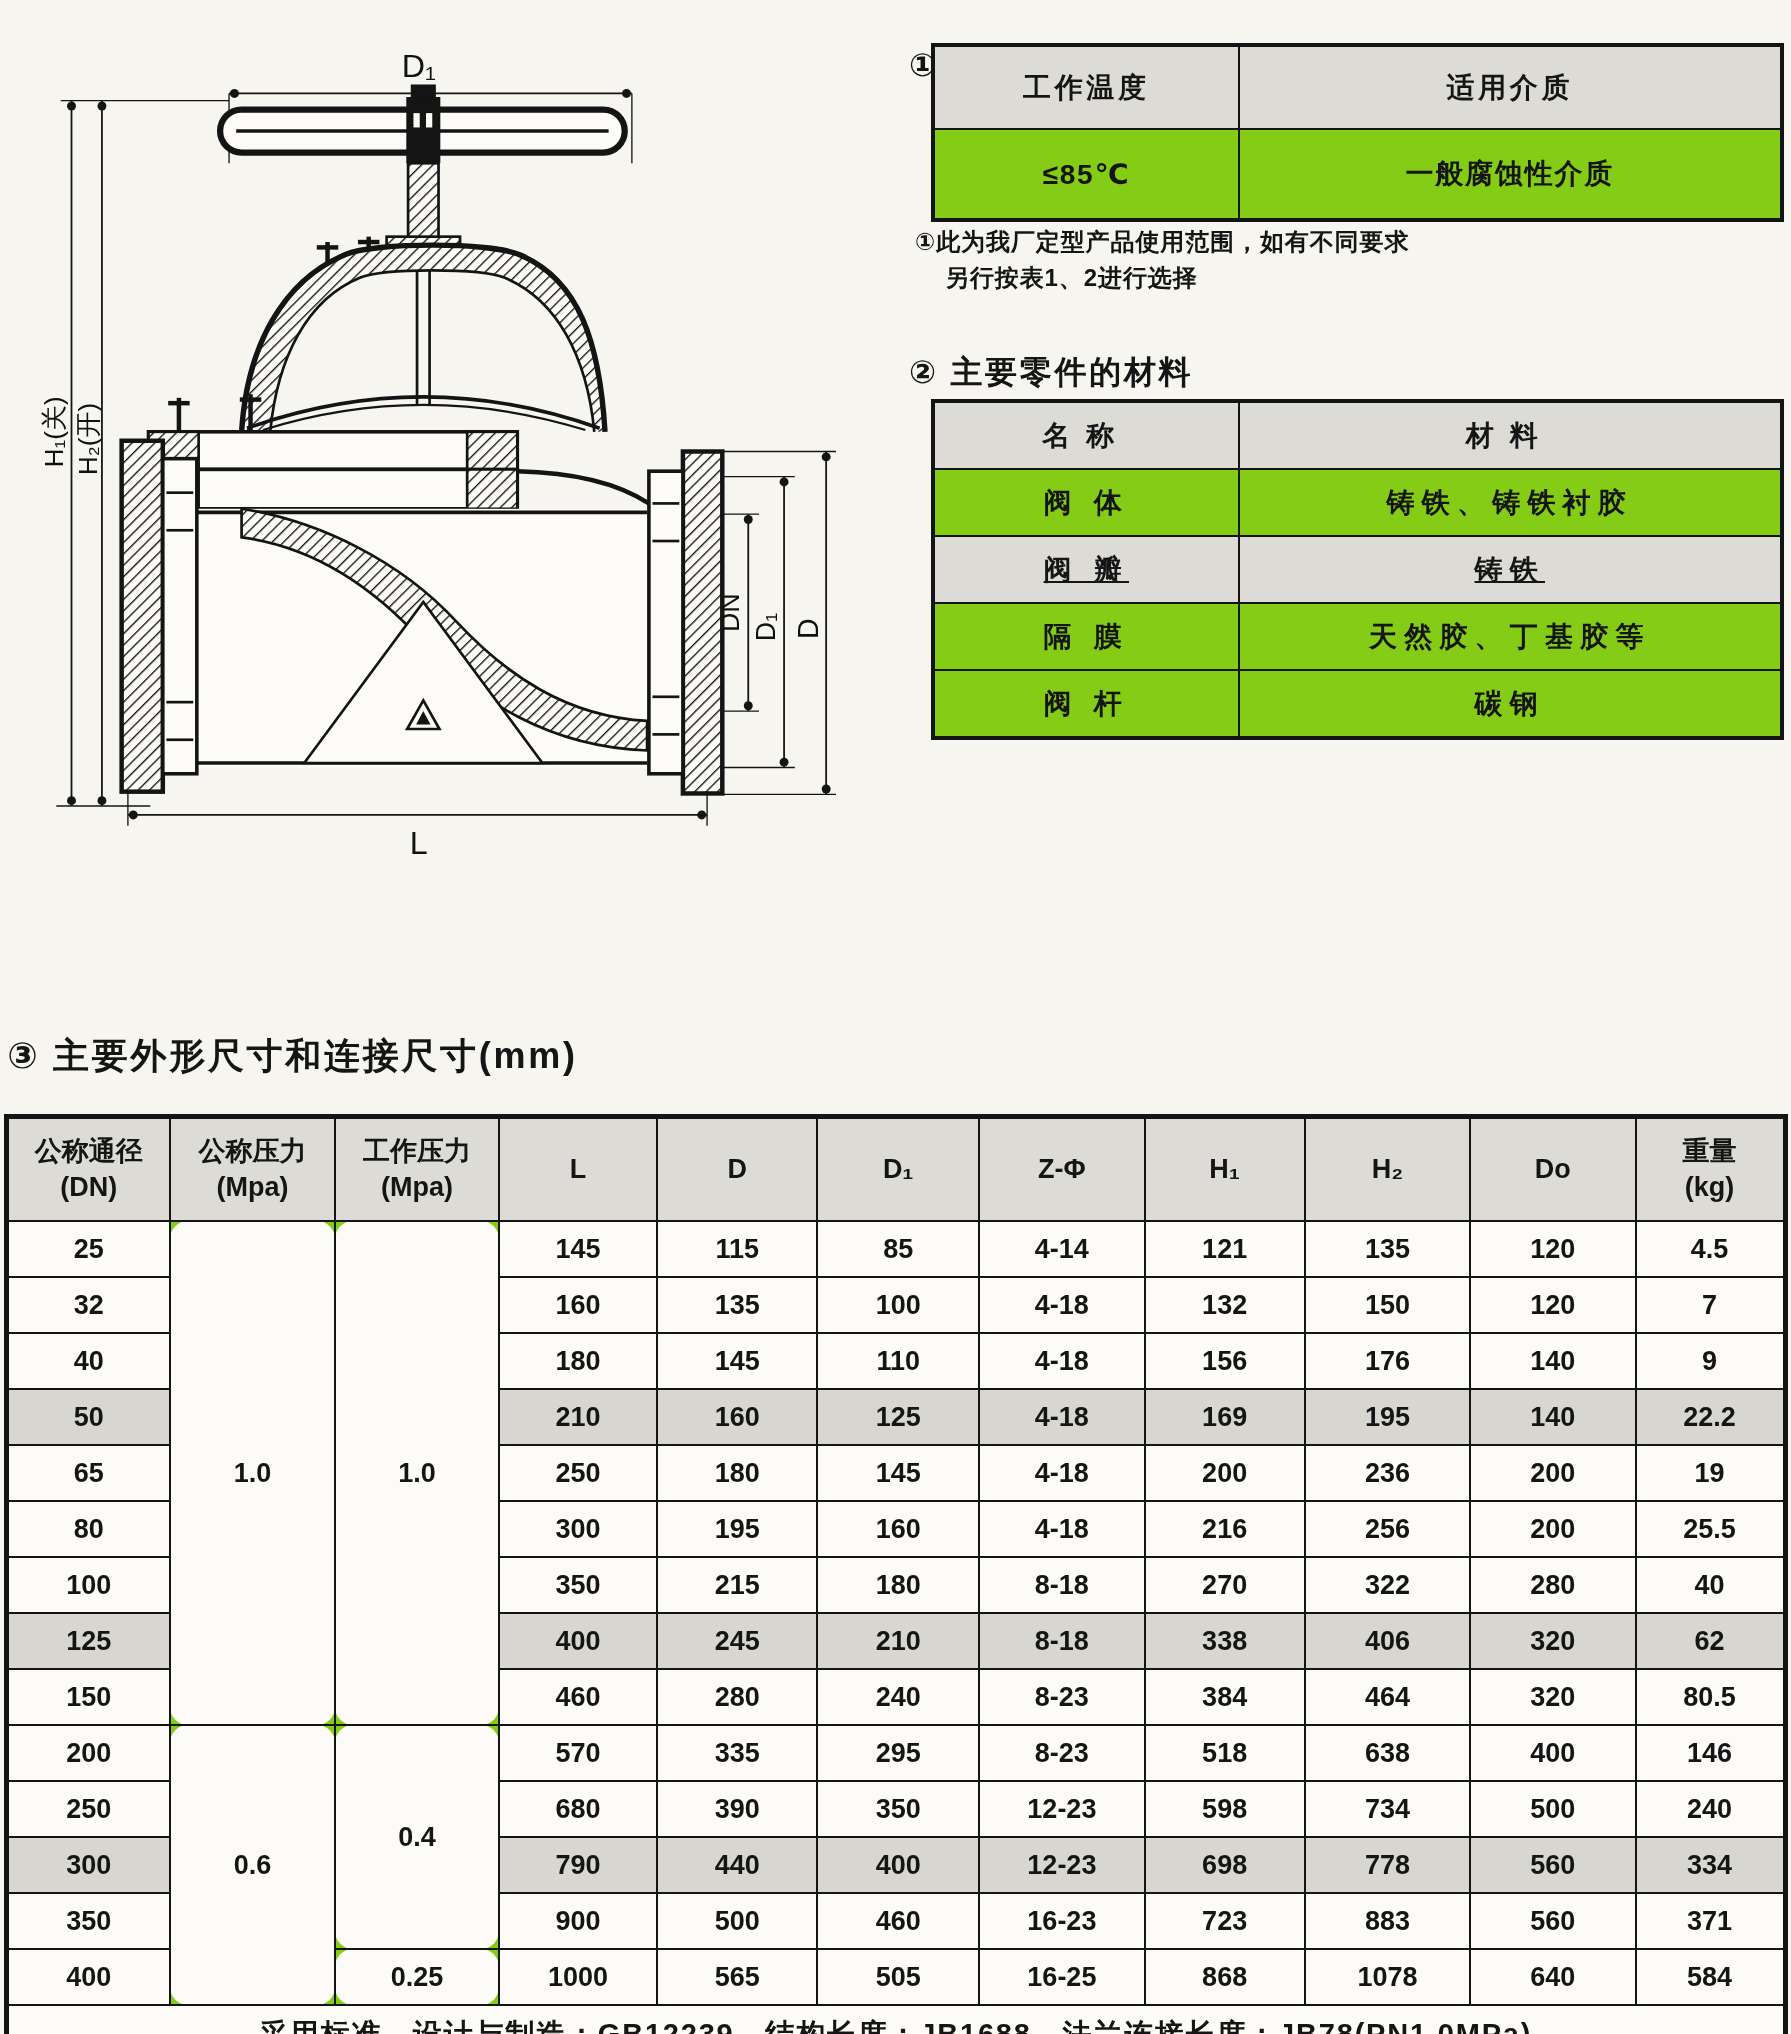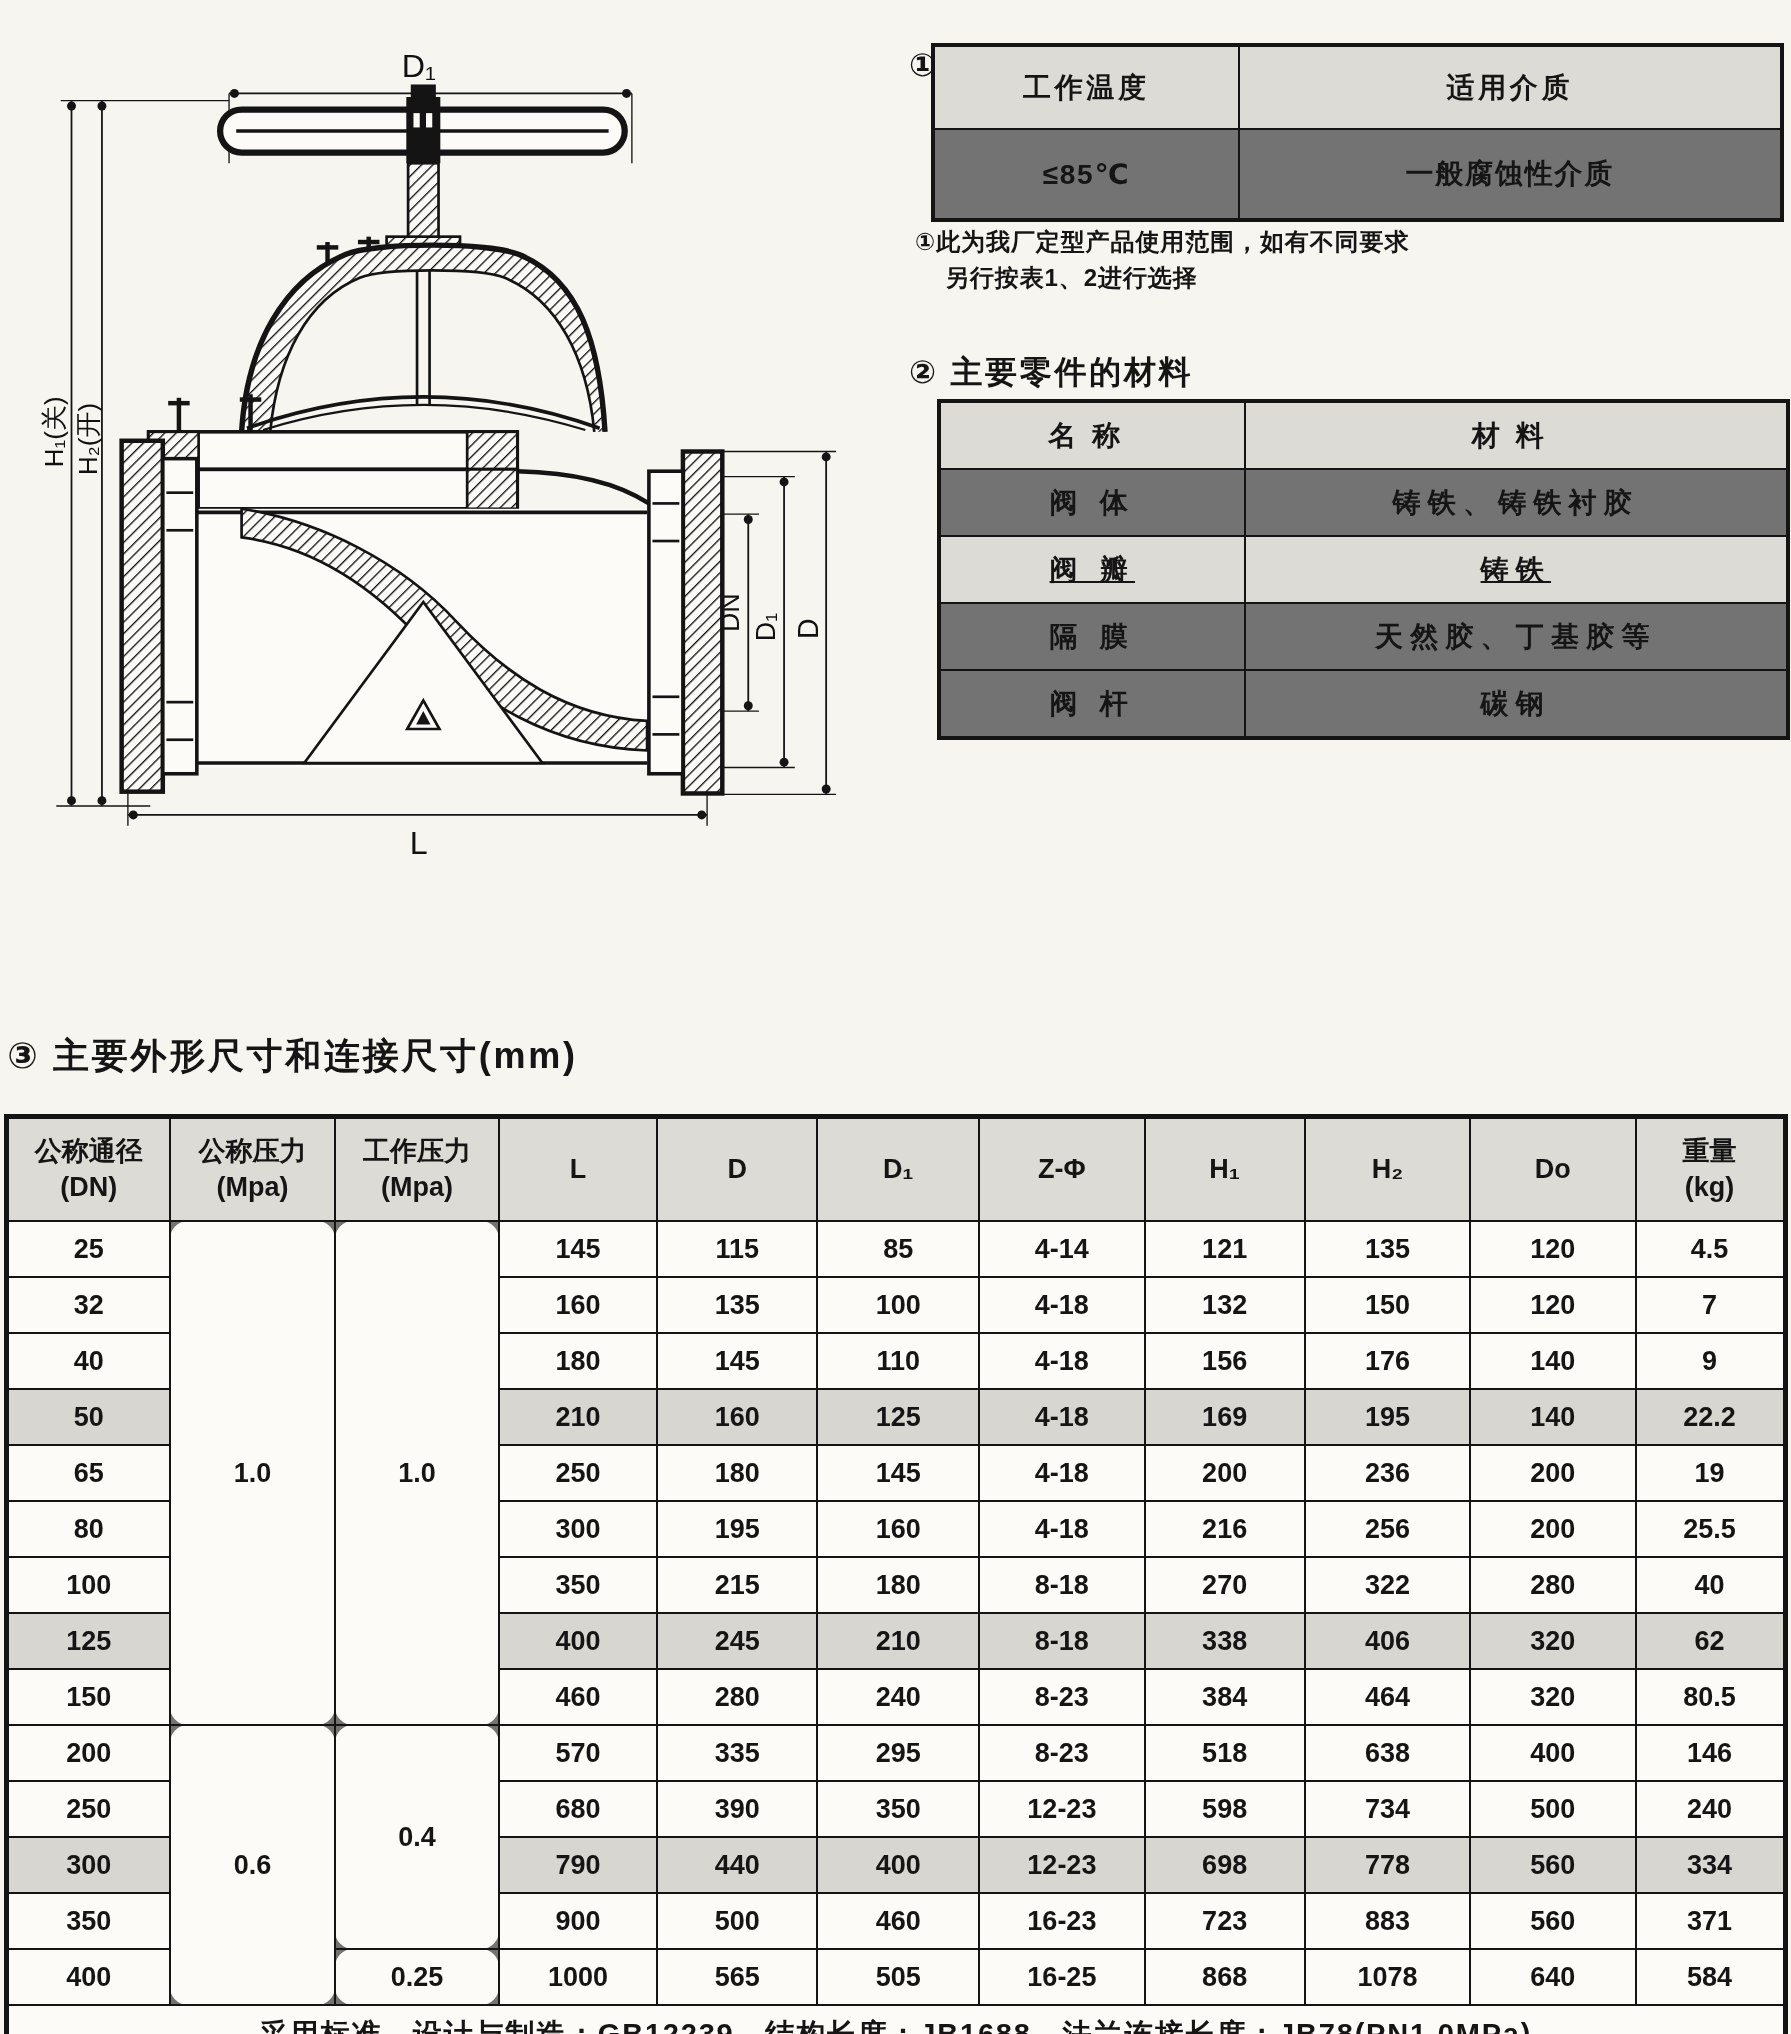--- a/index.html
+++ b/index.html
@@ -5,21 +5,21 @@
   html,body{margin:0;padding:0;}
   body{
     width:1791px;height:2035px;position:relative;
     background:#f6f5f0;color:#151515;
     font-family:"Liberation Sans","DejaVu Sans",sans-serif;
     overflow:hidden;
   }
   .abs{position:absolute;}
   .sec-title{font-size:32px;font-weight:700;letter-spacing:2.7px;white-space:nowrap;}
   
-  table{border-collapse:collapse;table-layout:fixed;background:#737373;}
+  table{border-collapse:collapse;table-layout:fixed;background:#84cc16;}
   .spec-table{width:853px;border:4.5px solid #141414;}
   .spec-table th,.spec-table td{
     border:2.7px solid #141414;text-align:center;vertical-align:middle;
     font-size:28px;font-weight:700;
   }
   .spec-table th{background:#dcdbd5;letter-spacing:3.6px;}
   .spec-table .c1{width:36%;}
   .t1 th{height:79px;}
   .t1 td{height:86px;font-weight:600;letter-spacing:1.8px;}
   .t2 th{height:63px;letter-spacing:16px;}
@@ -216,21 +216,21 @@
 </tbody>
   </table>
 
 <div class="abs note" style="left:915px;top:224px;width:806px;">
   <div>①此为我厂定型产品使用范围，如有不同要求</div>
   <div class="l2">另行按表1、2进行选择</div>
 </div>
 
 <div class="abs sec-title" style="left:909px;top:351px;">② 主要零件的材料</div>
 
-<table class="spec-table t2 abs" style="left:931px;top:399px;margin-left:6px;">
+<table class="spec-table t2 abs" style="left:931px;top:399px;">
   <colgroup>
       <col class="c1">
       <col>
     </colgroup>
   <tbody>
       <tr>
     <th>名称</th>
     <th>材料</th>
   </tr>
   </tbody>

